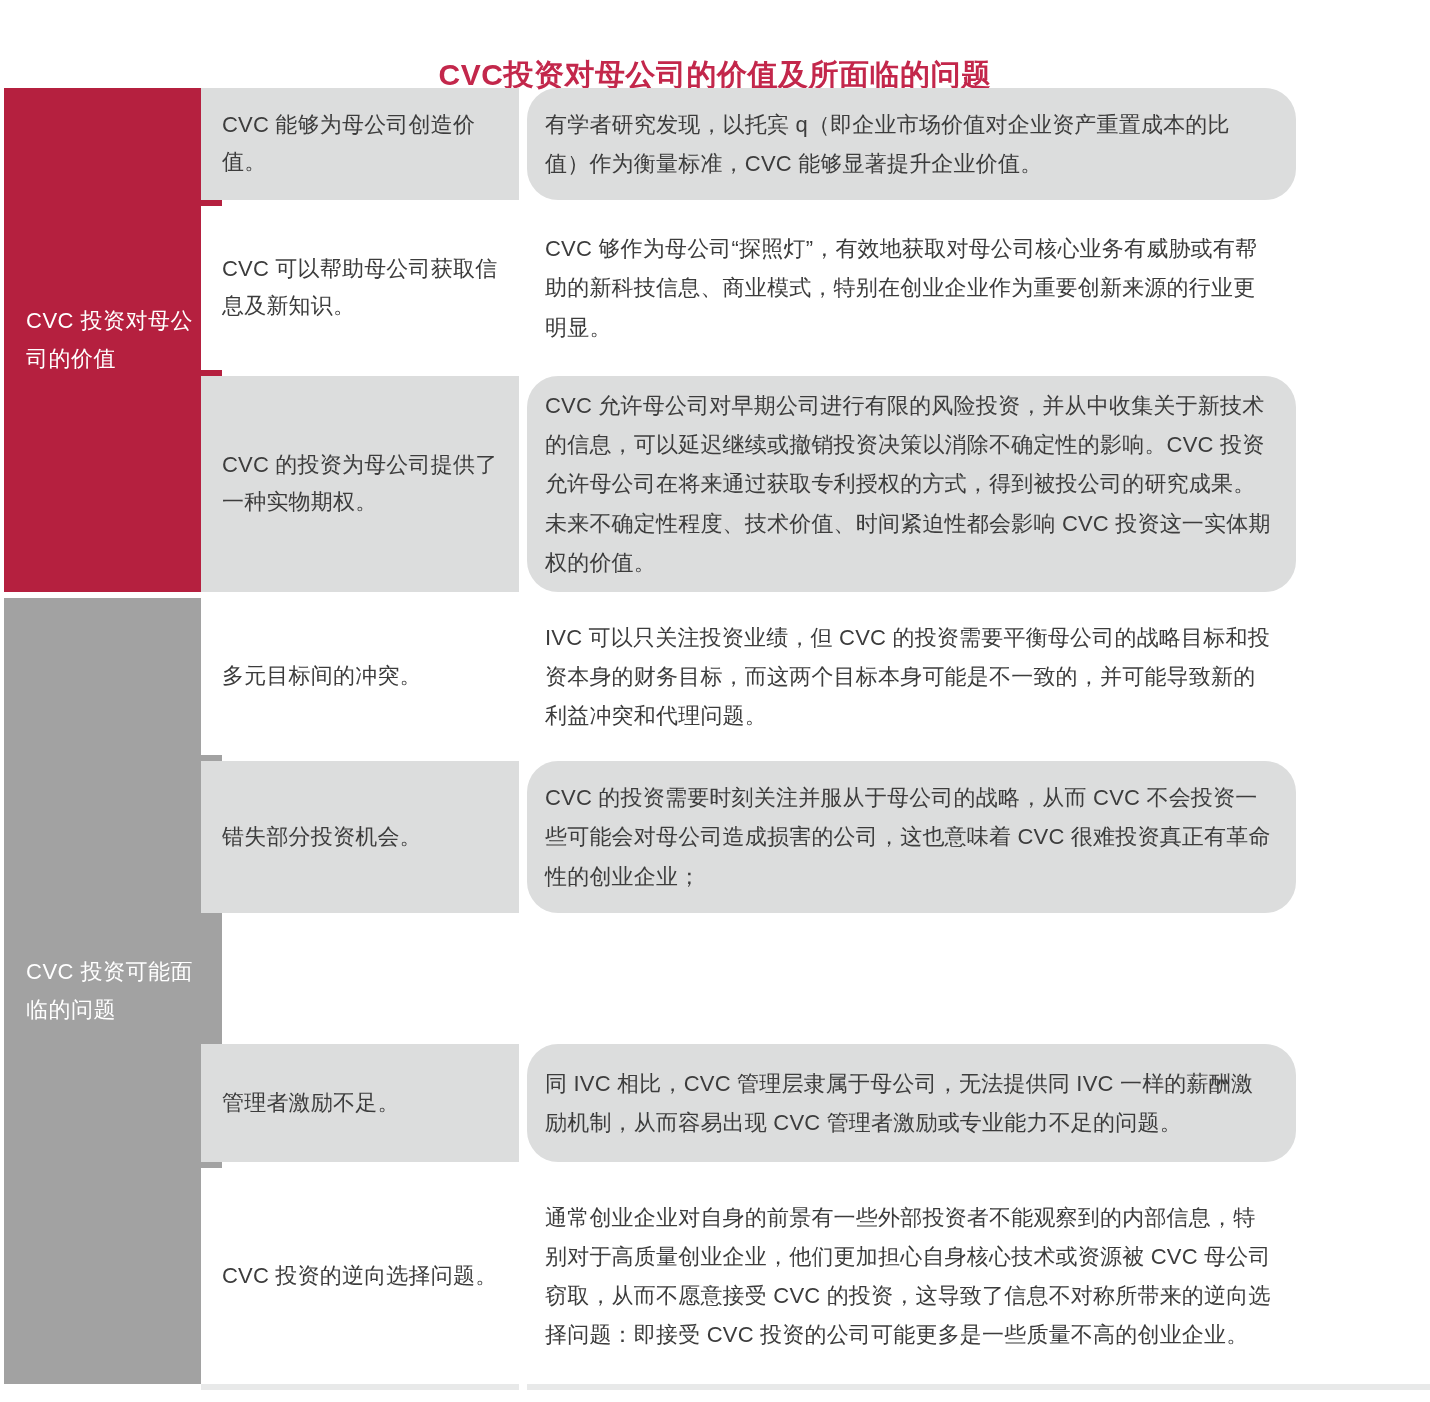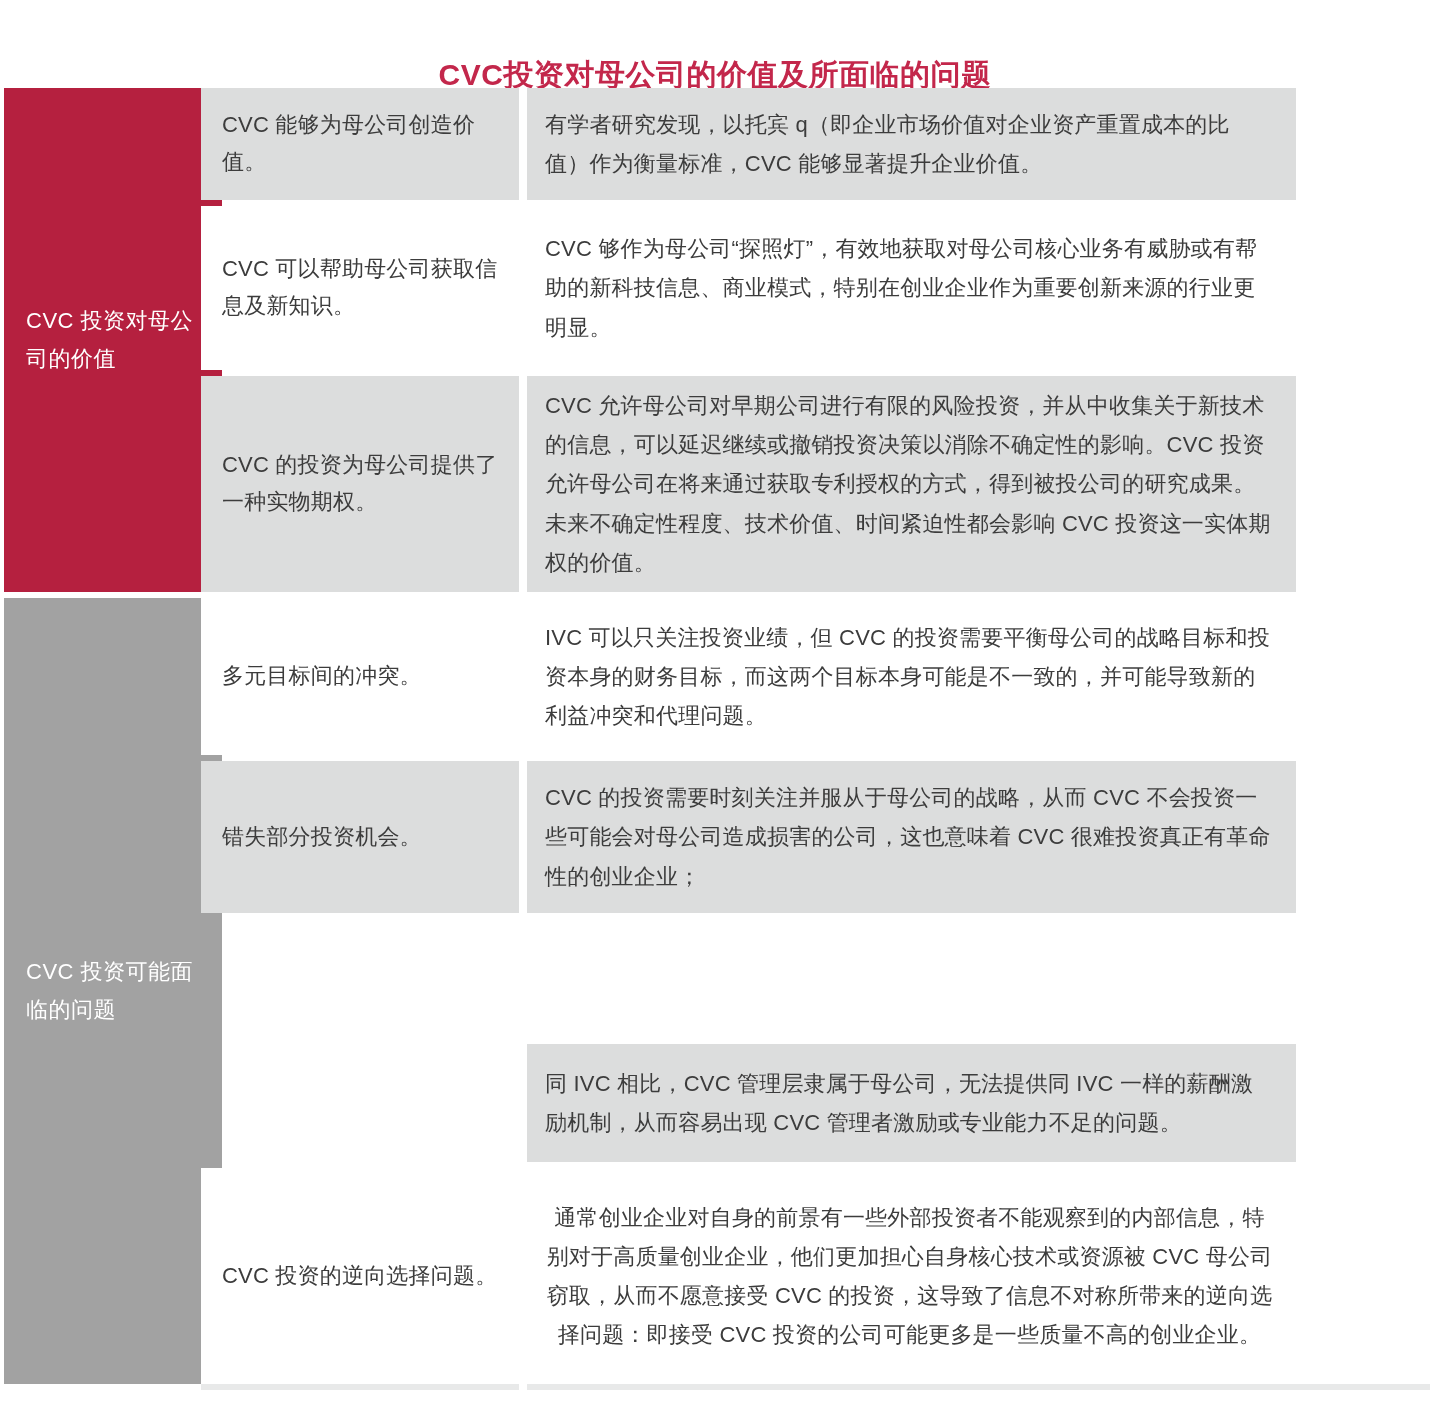--- a/index.html
+++ b/index.html
@@ -88,20 +88,21 @@
   }
   .cell-mid {
     left: 201px;
     width: 318px;
     padding: 0 20px 0 21px;
   }
   .cell-desc {
     left: 527px;
     width: 769px;
     padding: 0 22px 0 18px;
+    border-radius: 31px;
   }
   .cell-mid .txt {
     font-size: 22px;
     line-height: 1.68;
     color: #3c3c3c;
     letter-spacing: 0.2px;
   }
   .cell-desc .txt {
     font-size: 22px;
     line-height: 1.78;
@@ -192,30 +193,33 @@
       <div class="cell-mid" style="height:152px;">
         <span class="txt">错失部分投资机会。</span>
       </div>
       <div class="cell-desc" style="height:152px;">
         <span class="txt">CVC 的投资需要时刻关注并服从于母公司的战略，从而 CVC 不会投资一些可能会对母公司造成损害的公司，这也意味着 CVC 很难投资真正有革命性的创业企业；</span>
       </div>
     </div>
 
 
     <div class="row bg-gray" style="top:956px;height:118px;">
+      <div class="cell-mid" style="height:118px;">
+        <span class="txt">管理者激励不足。</span>
+      </div>
       <div class="cell-desc" style="height:118px;">
         <span class="txt">同 IVC 相比，CVC 管理层隶属于母公司，无法提供同 IVC 一样的薪酬激励机制，从而容易出现 CVC 管理者激励或专业能力不足的问题。</span>
       </div>
     </div>
 
     <div class="row bg-white" style="top:1080px;height:216px;">
       <div class="cell-mid" style="height:216px;">
         <span class="txt">CVC 投资的逆向选择问题。</span>
       </div>
-      <div class="cell-desc" style="height:216px;text-align:center;">
+      <div class="cell-desc" style="height:216px;">
         <span class="txt">通常创业企业对自身的前景有一些外部投资者不能观察到的内部信息，特别对于高质量创业企业，他们更加担心自身核心技术或资源被 CVC 母公司窃取，从而不愿意接受 CVC 的投资，这导致了信息不对称所带来的逆向选择问题：即接受 CVC 投资的公司可能更多是一些质量不高的创业企业。</span>
       </div>
     </div>
 
   </div>
 
   <div class="bottom-rule-mid"></div>
   <div class="bottom-rule"></div>
 
 </div>

